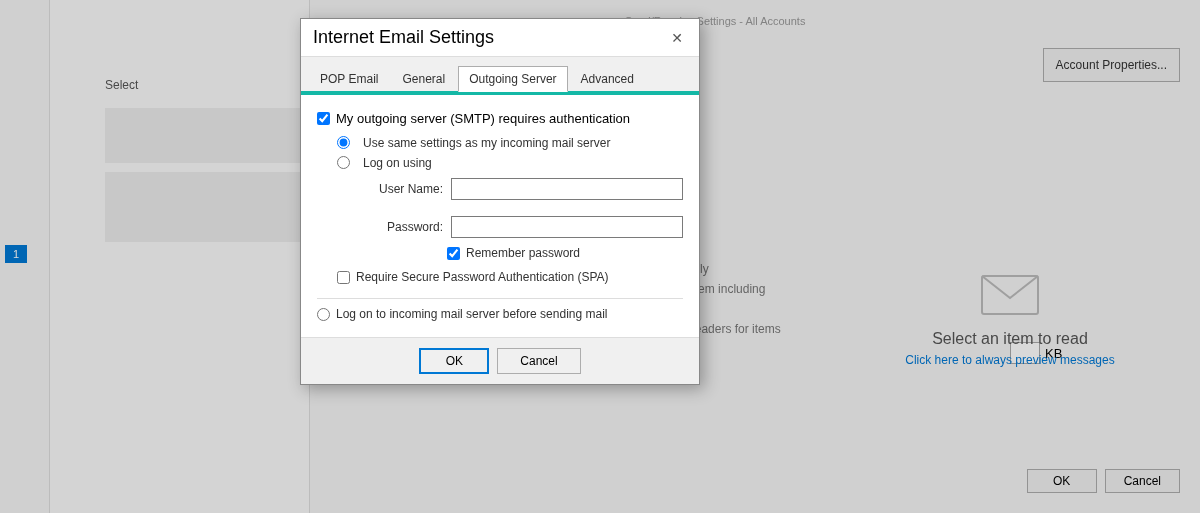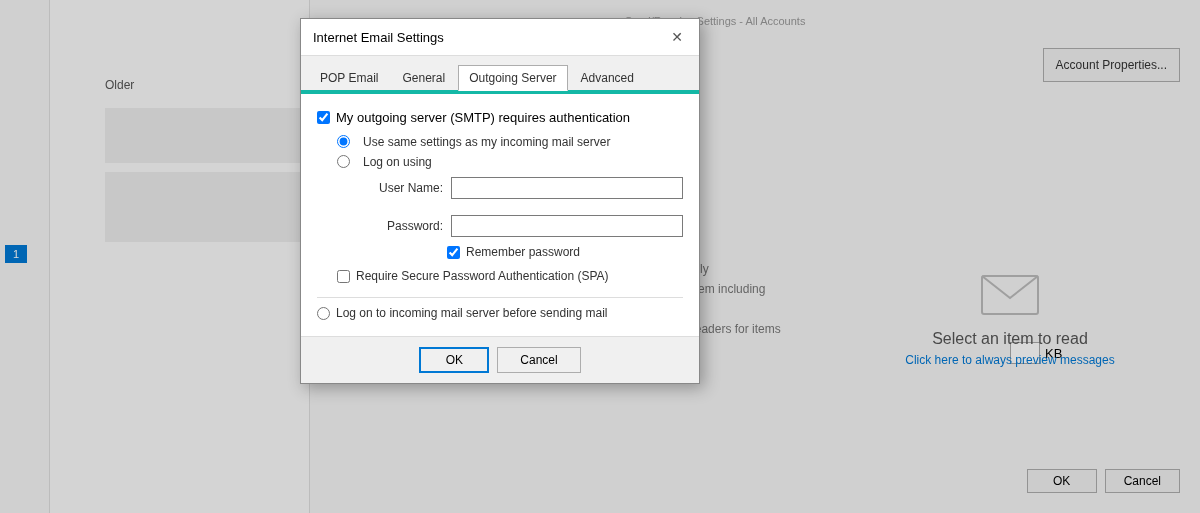--- a/index.html
+++ b/index.html
@@ -201,21 +201,21 @@
     .dialog-titlebar {
       background: #ffffff;
       padding: 8px 12px;
       display: flex;
       align-items: center;
       justify-content: space-between;
       border-bottom: 1px solid #ddd;
     }
 
     .dialog-title {
-      font-size: 13px;
+      font-size: 18px;
       font-weight: normal;
       color: #000;
     }
 
     .dialog-close-btn {
       width: 20px;
       height: 20px;
       display: flex;
       align-items: center;
       justify-content: center;
@@ -400,21 +400,21 @@
       color: #999;
     }
   </style>
 </head>
 <body>
 
 <div class="bg-content">
   <div class="bg-sidebar"></div>
   <div class="bg-left-panel">
     <div class="bg-older-section">
-      <span>Older</span>
+      <span>Select</span>
     </div>
     <div class="bg-list-item1"></div>
     <div class="bg-list-item2"></div>
   </div>
   <div class="bg-number-badge">1</div>
 
   <div class="bg-right-panel">
 
     <button class="bg-account-btn">Account Properties...</button>
 

